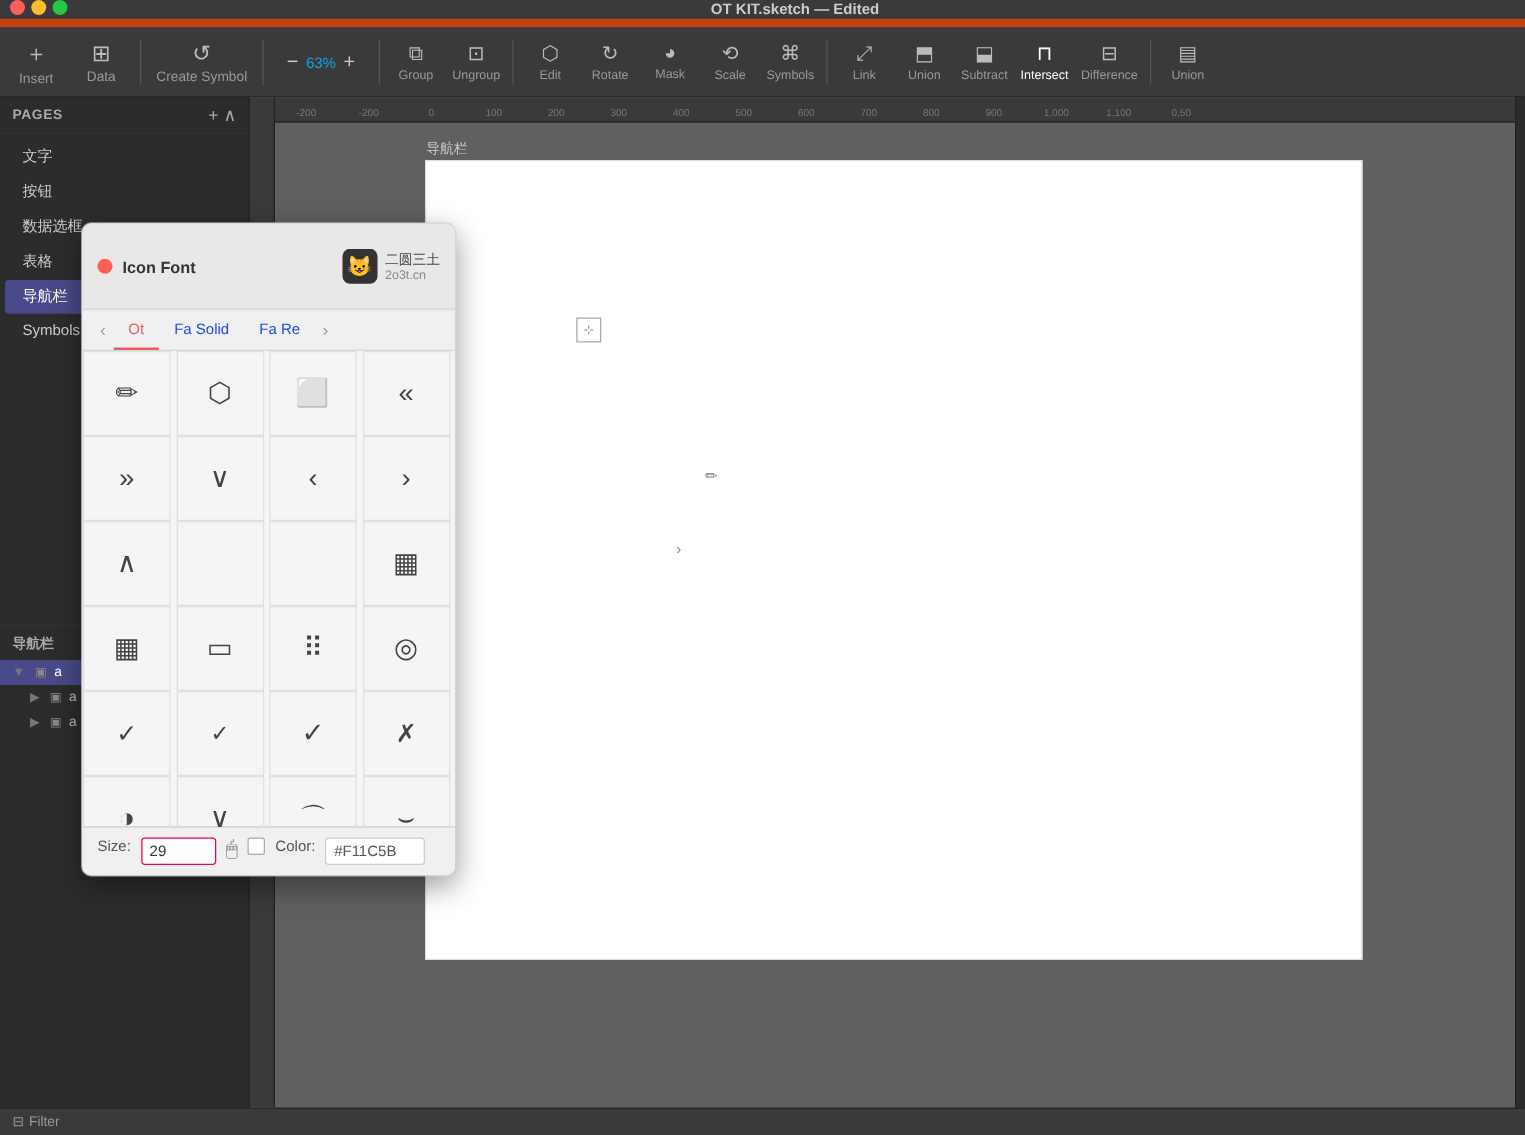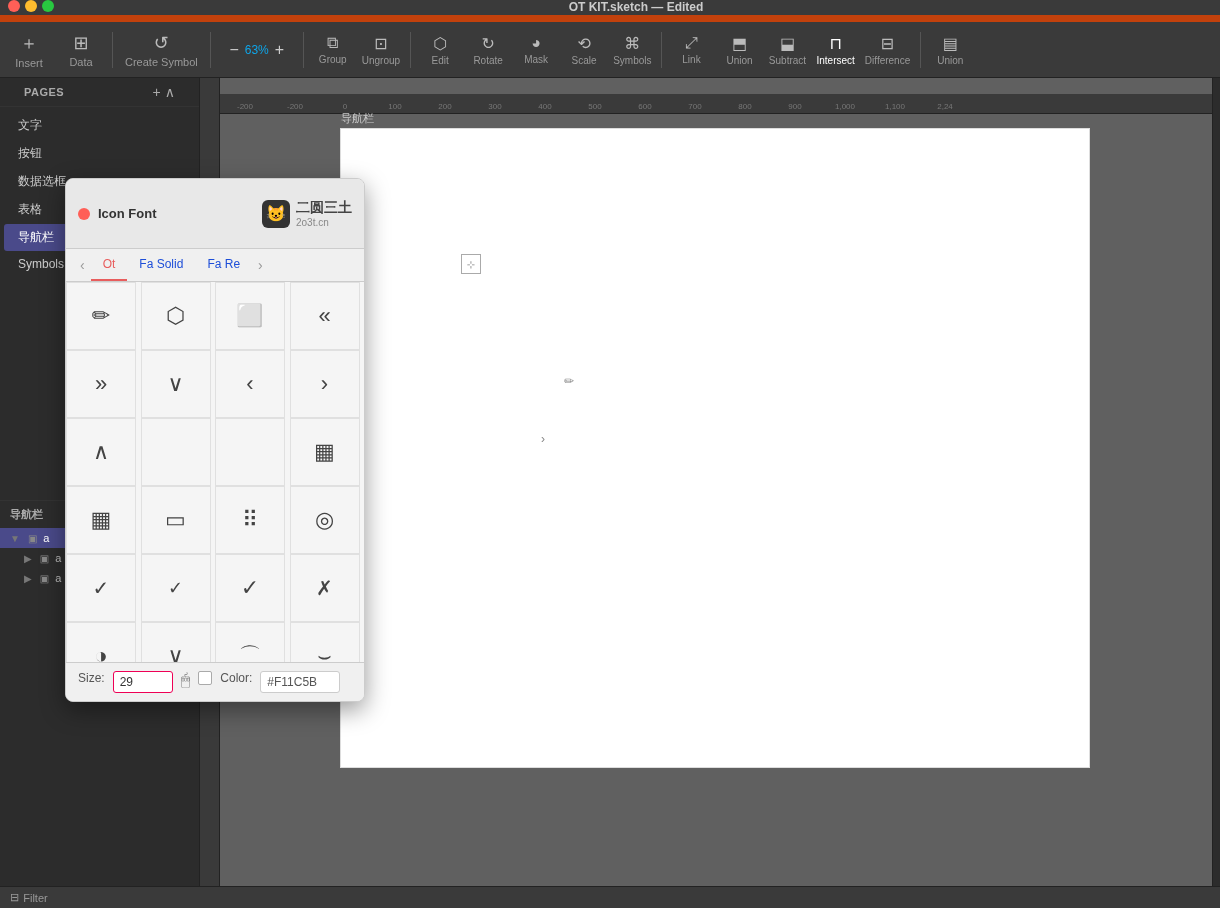--- a/index.html
+++ b/index.html
@@ -107,21 +107,21 @@
 
     
     .pages-panel {
       width: 200px;
       background: #2c2c2c;
       border-right: 1px solid #222;
       display: flex;
       flex-direction: column;
     }
     .pages-header {
-      padding: 6px 24px;
+      padding: 6px 10px;
       display: flex;
       align-items: center;
       justify-content: space-between;
       border-bottom: 1px solid #333;
     }
     .pages-header-label { font-size: 11px; color: #aaa; font-weight: 600; letter-spacing: 0.5px; }
     .pages-header-actions { display: flex; gap: 4px; }
     .pages-header-actions span { color: #aaa; cursor: pointer; font-size: 14px; }
 
     .pages-list { flex: 1; overflow-y: auto; padding: 4px 0; }
@@ -175,21 +175,21 @@
       flex: 1;
       background: #606060;
       position: relative;
       overflow: hidden;
     }
     .ruler-top {
       height: 20px;
       background: #3a3a3a;
       border-bottom: 1px solid #222;
       position: absolute;
-      top: 16px;
+      top: 0;
       left: 20px;
       right: 0;
       display: flex;
       align-items: center;
       overflow: hidden;
     }
     .ruler-left {
       width: 20px;
       background: #3a3a3a;
       border-right: 1px solid #222;
@@ -522,21 +522,21 @@
         <div class="ruler-mark">200</div>
         <div class="ruler-mark">300</div>
         <div class="ruler-mark">400</div>
         <div class="ruler-mark">500</div>
         <div class="ruler-mark">600</div>
         <div class="ruler-mark">700</div>
         <div class="ruler-mark">800</div>
         <div class="ruler-mark">900</div>
         <div class="ruler-mark">1,000</div>
         <div class="ruler-mark">1,100</div>
-        <div class="ruler-mark">2,24</div>
+        <div class="ruler-mark">0,50</div>
       </div>
     </div>
     <div class="ruler-left"></div>
     <div class="canvas-content">
 
       <div class="artboard" style="left: 120px; top: 30px; width: 750px; height: 640px;">
         <div class="artboard-label">导航栏</div>
 
         <div style="position:absolute; left: 120px; top: 125px; width: 20px; height: 20px; border: 1px solid #aaa; display: flex; align-items: center; justify-content: center;">
           <span style="font-size:10px; color:#888">⊹</span>
@@ -561,21 +561,21 @@
 </div>
 
 <div class="icon-font-popup">
 
   <div class="popup-header">
     <div class="popup-close-dot"></div>
     <span class="popup-title">Icon Font</span>
     <div class="popup-brand">
       <div class="popup-brand-icon">😺</div>
       <div>
-        <div style="font-size:14px;color:#444;font-weight:700;">二圆三土</div>
+        <div style="font-size:11px;color:#444;font-weight:400;">二圆三土</div>
         <div style="font-size:10px;color:#888;">2o3t.cn</div>
       </div>
     </div>
   </div>
 
   <div class="popup-tabs">
     <span class="popup-tab-nav">‹</span>
     <div class="popup-tab active">Ot</div>
     <div class="popup-tab">Fa Solid</div>
     <div class="popup-tab">Fa Re</div>

